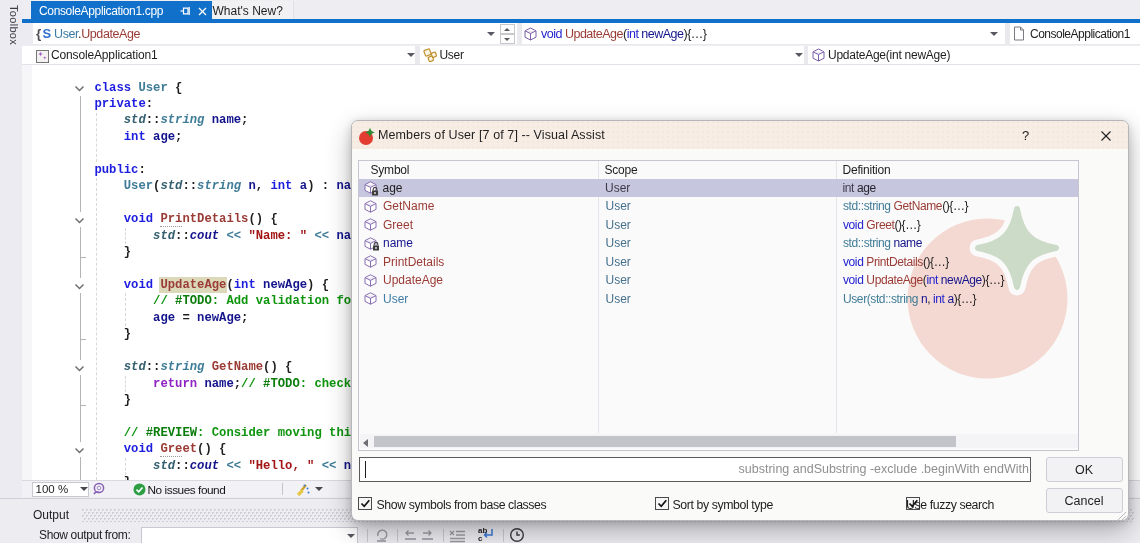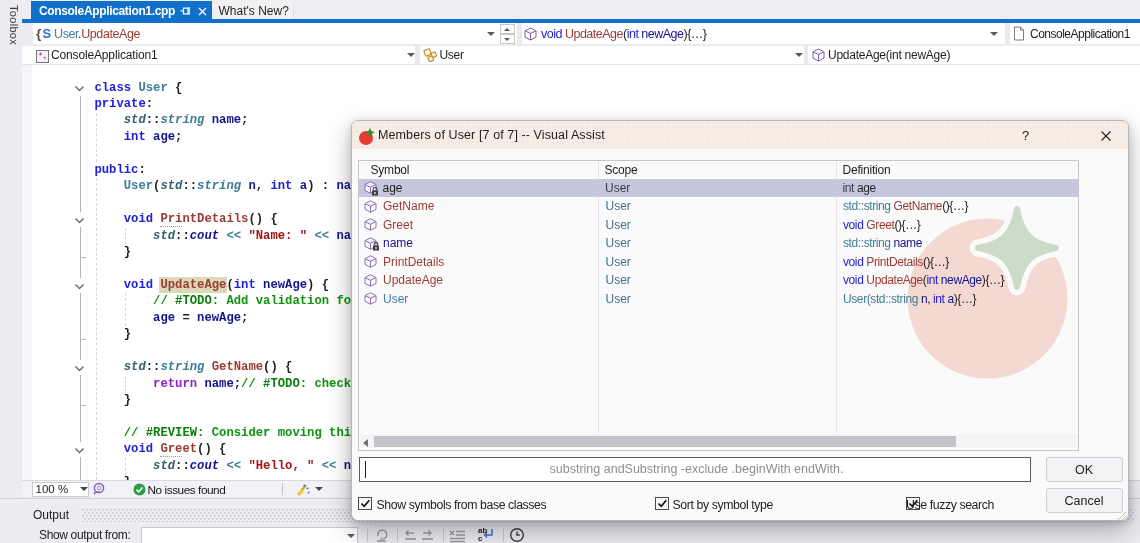--- a/index.html
+++ b/index.html
@@ -5,23 +5,23 @@
   html,body { width:1140px; height:543px; overflow:hidden; }
   #root { position:absolute; top:0; left:0; width:1140px; height:543px;
           font-family:"Liberation Sans", sans-serif; background:#eeeef2; overflow:hidden; }
   .abs { position:absolute; }
   
   #toolstrip { left:0; top:0; width:22px; height:543px; background:#ecebf1; }
   #toolboxlbl { left:3px; top:5px; width:17px; height:70px; color:#3b3b44; font-size:11px;
                 writing-mode:vertical-rl; letter-spacing:0.3px; }
   #tabstrip { left:22px; top:0; width:1118px; height:20.5px; background:#eeeef2; }
   #tab1 { left:31px; top:0.5px; width:181px; height:20px; background:#1170c9; color:#fff;
-          font-size:12px; font-weight:bold; letter-spacing:-0.35px; line-height:20px; padding-left:8px; }
+          font-size:12px; font-weight:normal; letter-spacing:-0.35px; line-height:20px; padding-left:8px; }
   #tab2 { left:212.5px; top:0.5px; width:81px; height:20px; background:#f1f1f4; color:#1e1e1e;
-          font-size:12px; line-height:20px; padding-left:6px; border-right:1px solid #e0e0e5;}
+          font-size:12px; line-height:20px; padding-left:0; border-right:1px solid #e0e0e5;}
   #blueline { left:22px; top:19px; width:1118px; height:3.5px; background:#1170c9; }
   
   #vabar { left:22px; top:22.5px; width:1118px; height:22px; background:#fff; border-bottom:1px solid #e9e9ee; }
   #vabar .gray { position:absolute; left:0; top:0; width:11px; height:22px; background:#ecebf1; }
   
   #navbar { left:22px; top:45.5px; width:1118px; height:19px; background:#fff; border-bottom:1px solid #e2e2e9; }
   .sepband { position:absolute; top:0; width:4.5px; height:100%; background:#e9e9ee; }
   .dda { width:0; height:0; border-left:4px solid transparent; border-right:4px solid transparent;
          border-top:4.5px solid #585862; position:absolute; }
   
@@ -409,21 +409,21 @@
         </div>
 
       <div class="abs" style="left:1px;top:273.5px;width:760.5px;height:14px;background:#f4f4f6"></div>
       <div class="abs" style="left:4px;top:278px;width:0;height:0;border-top:4px solid transparent;border-bottom:4px solid transparent;border-right:5px solid #6d6d74"></div>
       <div class="abs" style="left:749px;top:278px;width:0;height:0;border-top:4px solid transparent;border-bottom:4px solid transparent;border-left:5px solid #6d6d74"></div>
       <div class="abs" style="left:15px;top:275.5px;width:582px;height:10.5px;background:#c3c3ca"></div>
     </div>
 
     <div class="abs" style="left:6.5px;top:336px;width:672px;height:25px;background:#fff;border:1px solid #5a5a5a"></div>
     <div class="abs" style="left:12.5px;top:339.5px;width:1px;height:17.5px;background:#1e1e1e"></div>
-    <span class="abs" style="left:8.5px;top:341px;width:672px;text-align:center;font-size:12.5px;color:#8f8f8f">substring andSubstring -exclude .beginWith endWith.</span>
+    <span class="abs" style="left:8.5px;top:341px;width:672px;text-align:right;font-size:12.5px;color:#8f8f8f">substring andSubstring -exclude .beginWith endWith.</span>
     <div class="btn" style="top:336px">OK</div>
     <div class="btn" style="top:366.5px">Cancel</div>
 
     <div class="chk" style="left:6px;top:375.5px"></div>
     <svg class="abs" style="left:7.5px;top:377px" width="11" height="11" viewBox="0 0 11 11">
         <path d="M1.5 5.5 L4.2 8.3 L9.3 2.2" stroke="#111" stroke-width="1.7" fill="none"></path>
       </svg>
     <span class="chklbl" style="left:24.5px;top:376.5px">Show symbols from base classes</span>
     <div class="chk" style="left:303px;top:375.5px"></div>
     <svg class="abs" style="left:304.5px;top:377px" width="11" height="11" viewBox="0 0 11 11">

